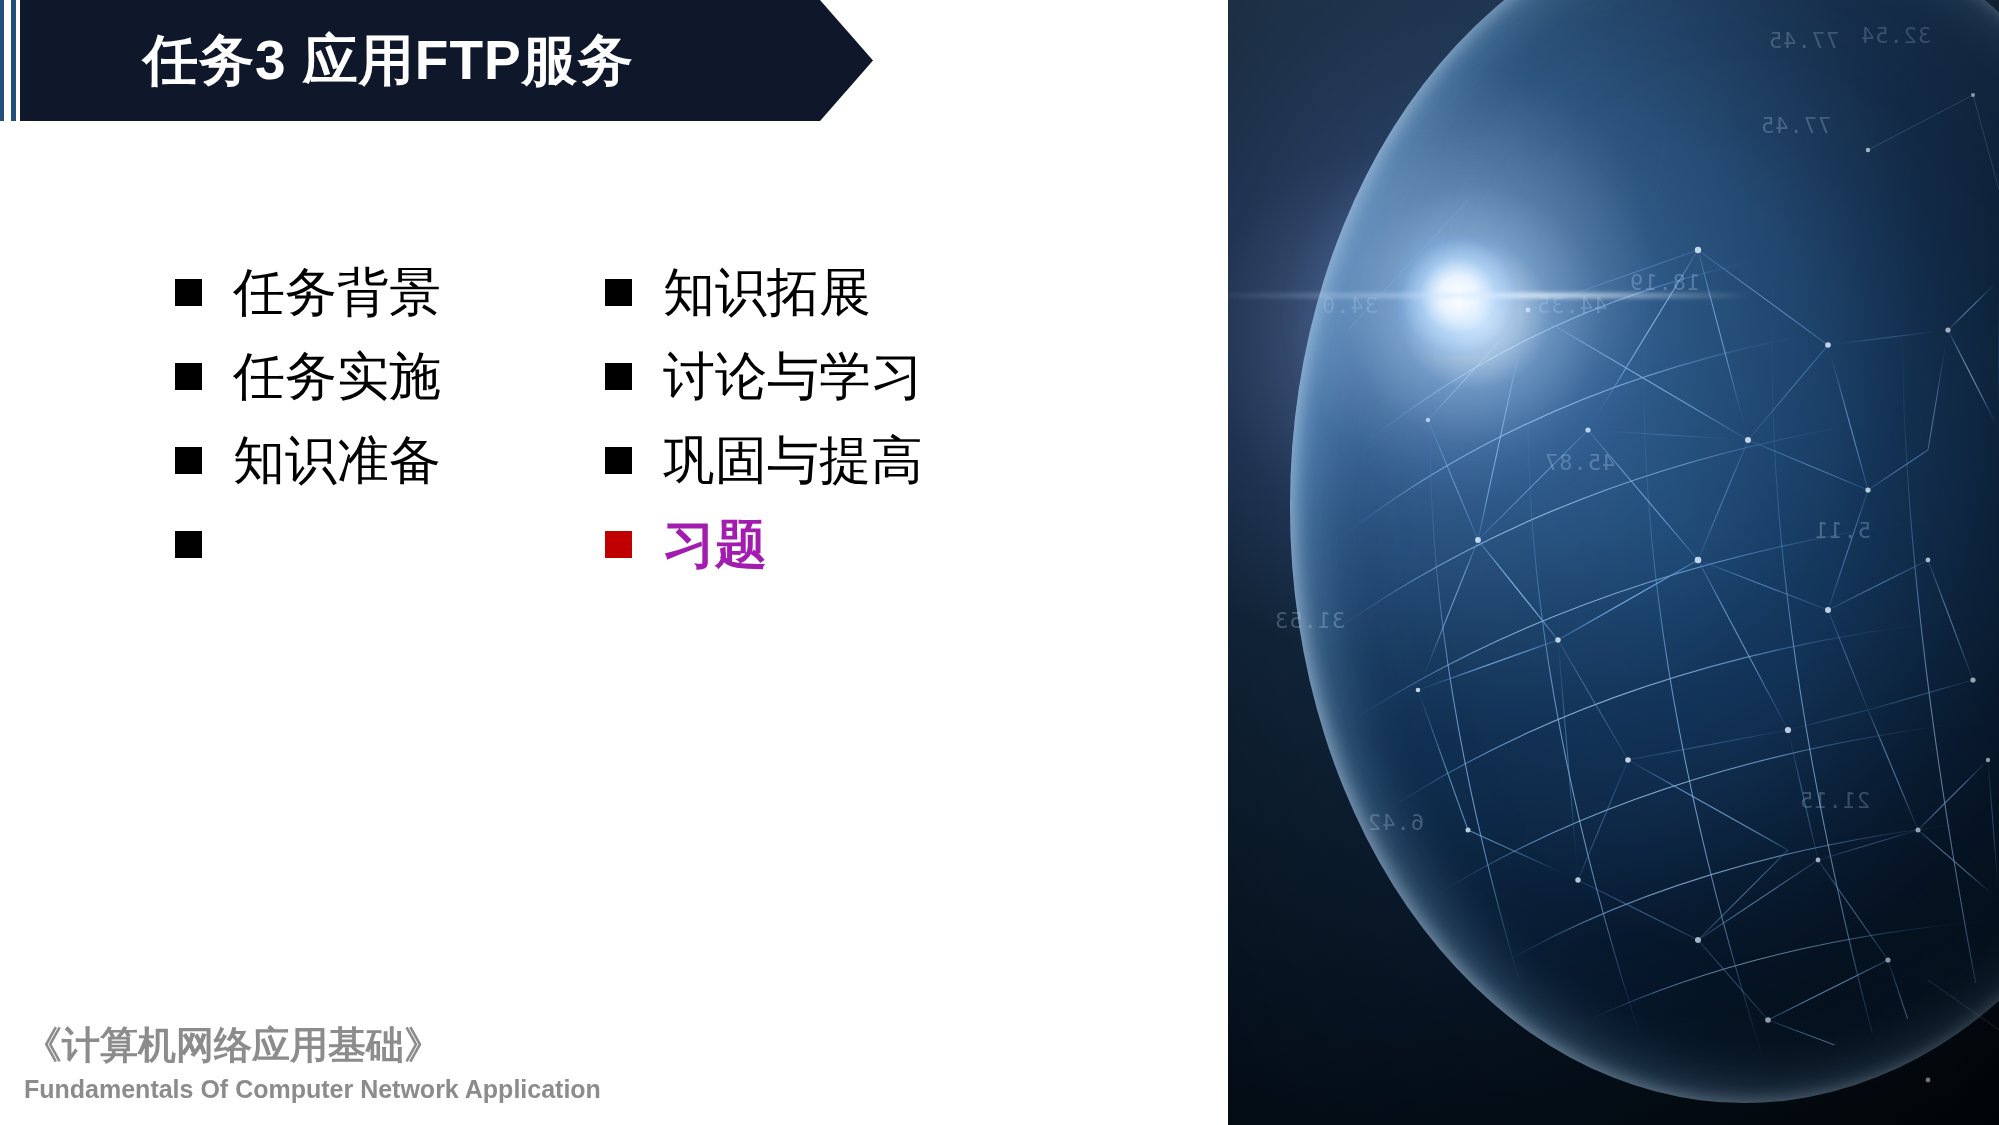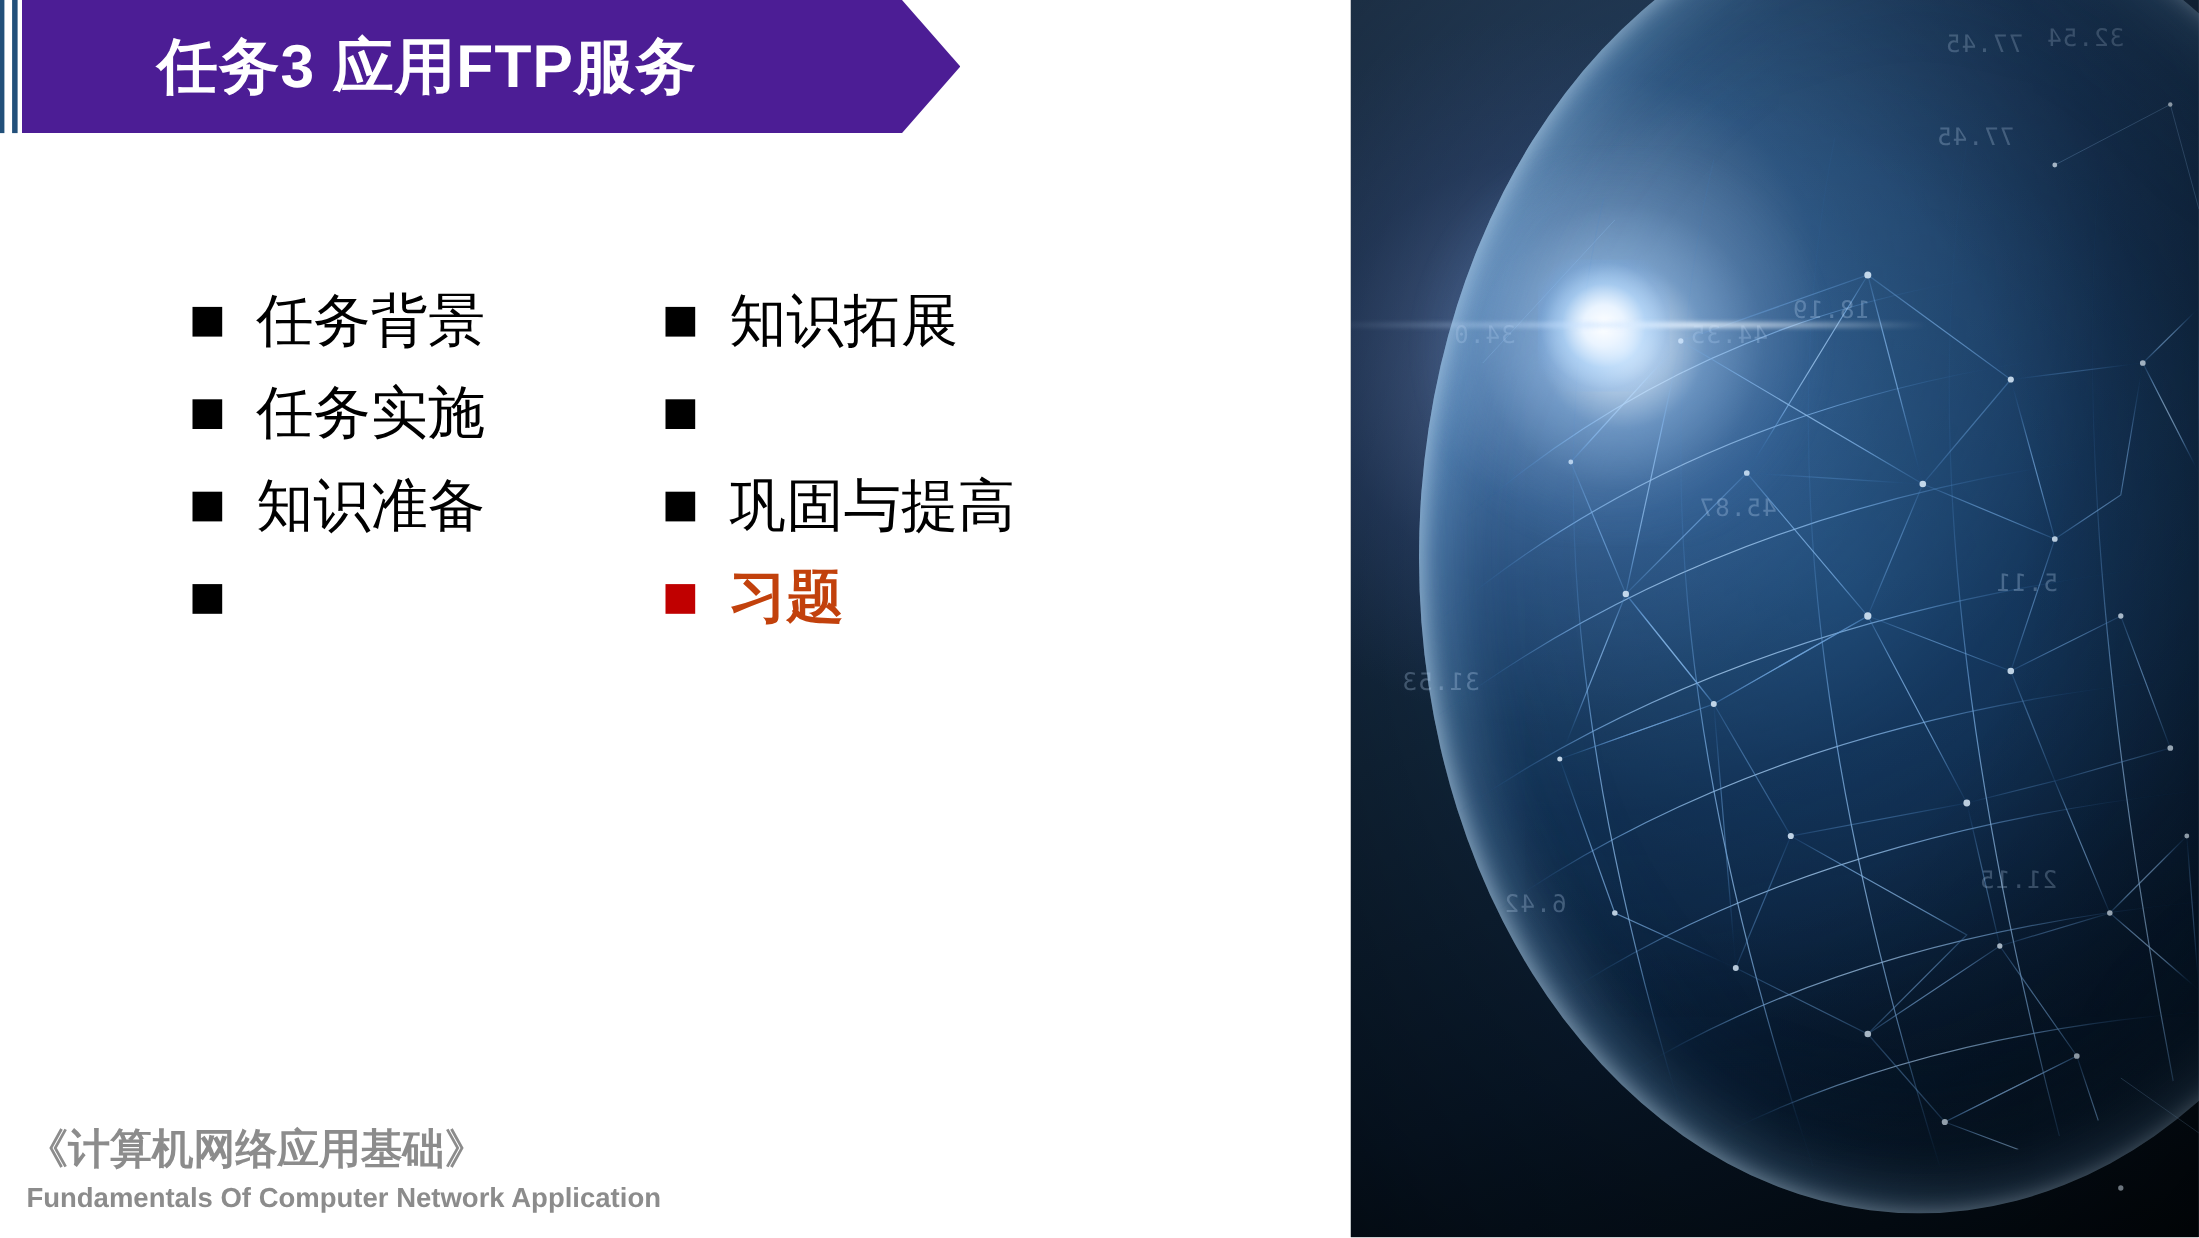--- a/index.html
+++ b/index.html
@@ -37,21 +37,21 @@
   .edge-stripe.s1 { left: 0px;  width: 4px; }
   .edge-stripe.s2 { left: 11px; width: 5px; }
 
   
   .header-banner {
     position: absolute;
     left: 20px;
     top: 0;
     width: 853px;
     height: 121px;
-    background: #4c1d95;
+    background: #0f172a;
     -webkit-clip-path: polygon(0 0, calc(100% - 53px) 0, 100% 50%, calc(100% - 53px) 100%, 0 100%);
     clip-path: polygon(0 0, calc(100% - 53px) 0, 100% 50%, calc(100% - 53px) 100%, 0 100%);
     display: flex;
     align-items: center;
   }
   .header-title {
     color: #ffffff;
     font-size: 55px;
     font-weight: bold;
     letter-spacing: 1px;
@@ -90,23 +90,22 @@
     margin-right: 31px;
   }
   .agenda-label {
     font-size: 52px;
     color: #000000;
     line-height: 1;
     font-weight: normal;
   }
   .agenda-item.accent .bullet { background: #C00000; }
   .agenda-item.accent .agenda-label {
-    color: #c2410c;
+    color: #a21caf;
     font-weight: bold;
-    font-family: Liberation Serif, serif;
   }
 
   
   .footer {
     position: absolute;
     left: 24px;
     bottom: 20px;
     width: 780px;
   }
   .footer-cn {
@@ -256,20 +255,21 @@
       </div>
     </div>
 
     <div class="agenda-col right">
       <div class="agenda-item">
         <span class="bullet"></span>
         <span class="agenda-label">知识拓展</span>
       </div>
       <div class="agenda-item">
         <span class="bullet"></span>
+        <span class="agenda-label">讨论与学习</span>
       </div>
       <div class="agenda-item">
         <span class="bullet"></span>
         <span class="agenda-label">巩固与提高</span>
       </div>
       <div class="agenda-item accent">
         <span class="bullet"></span>
         <span class="agenda-label">习题</span>
       </div>
     </div>

